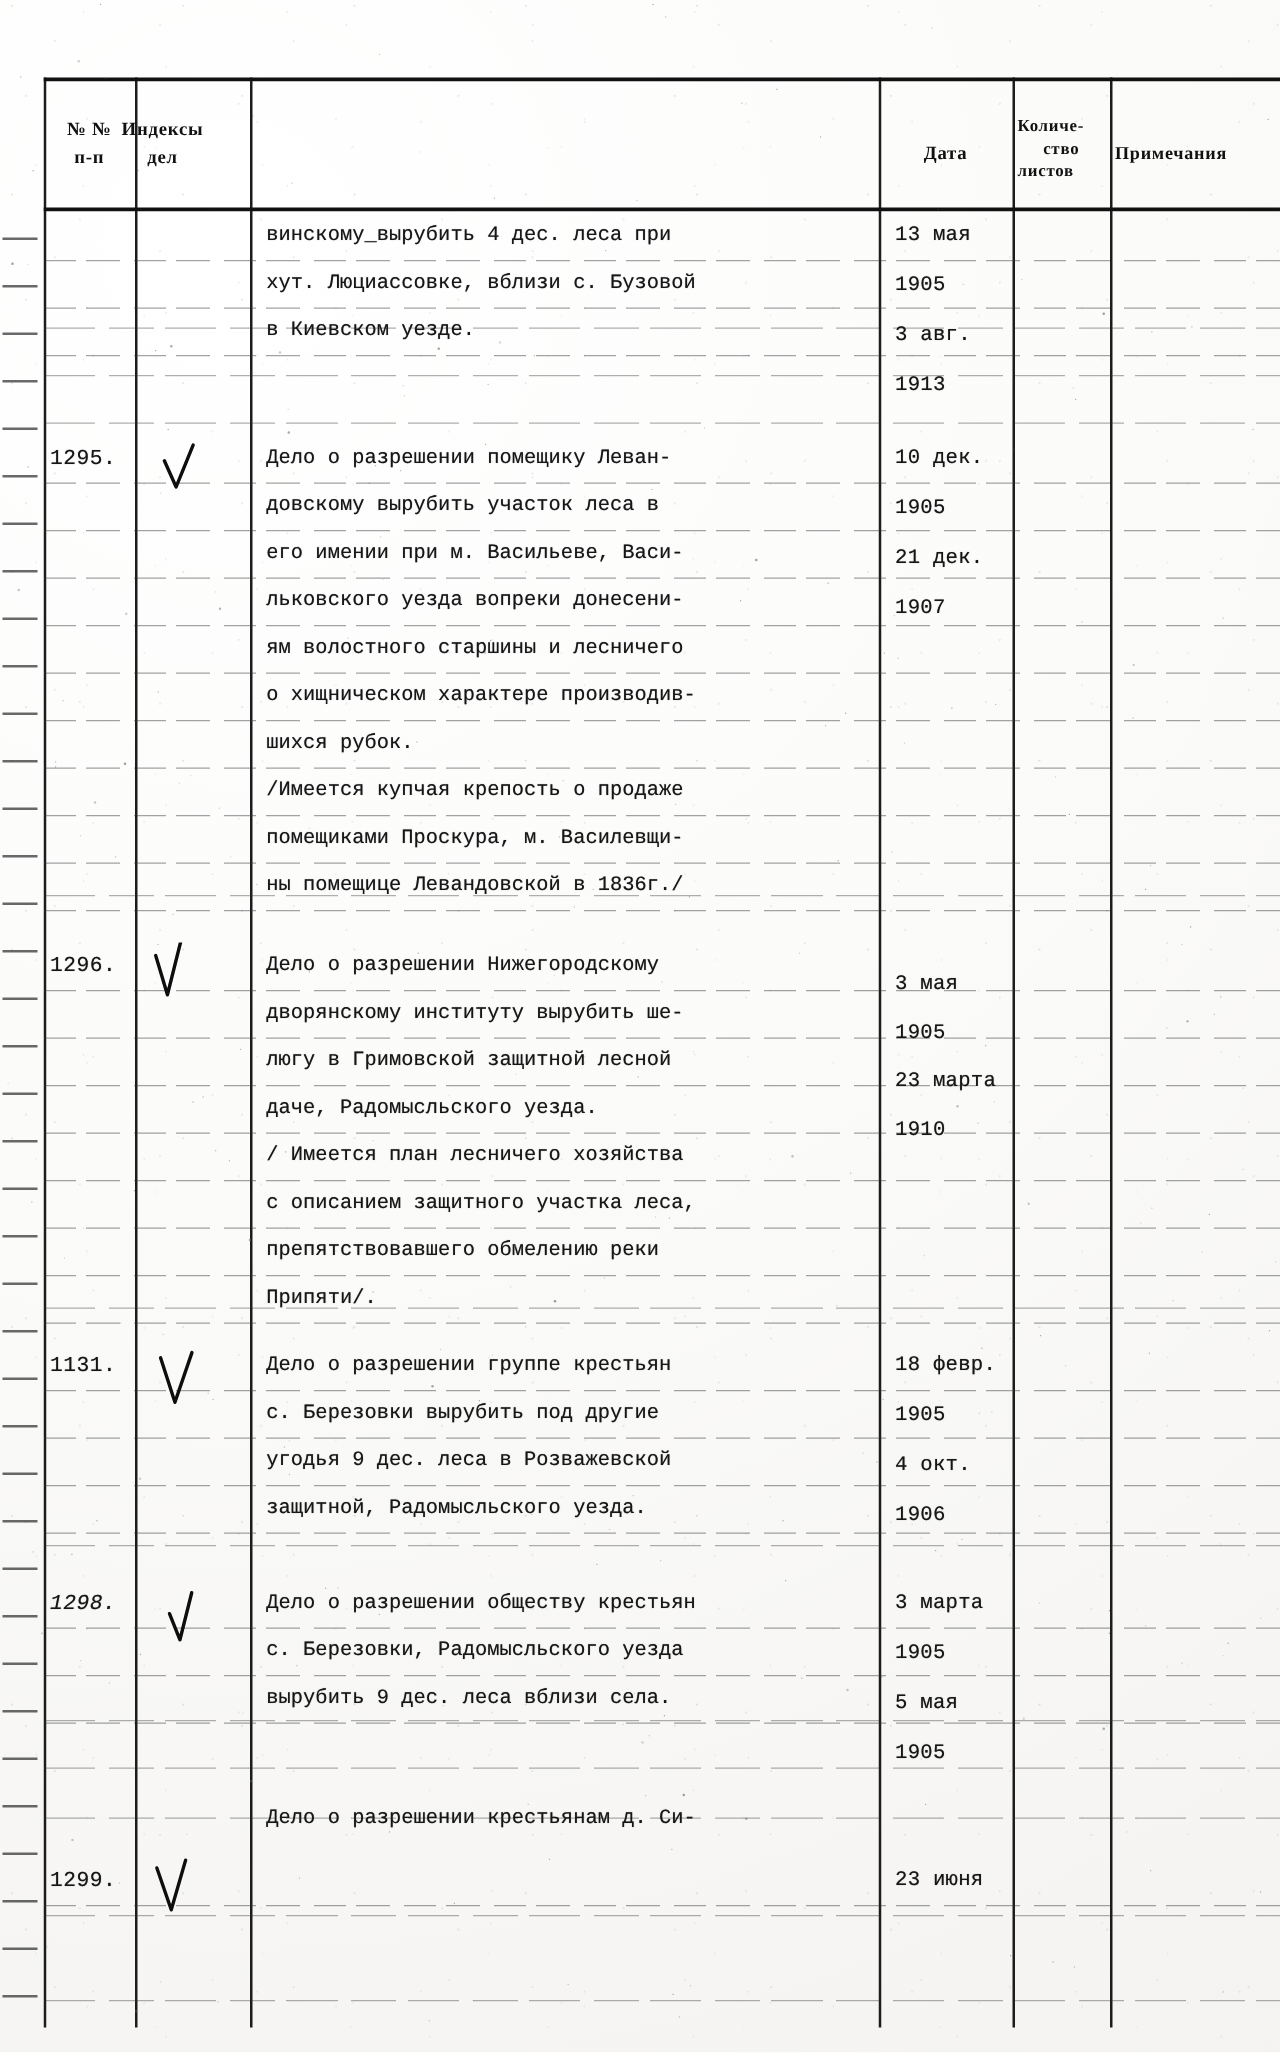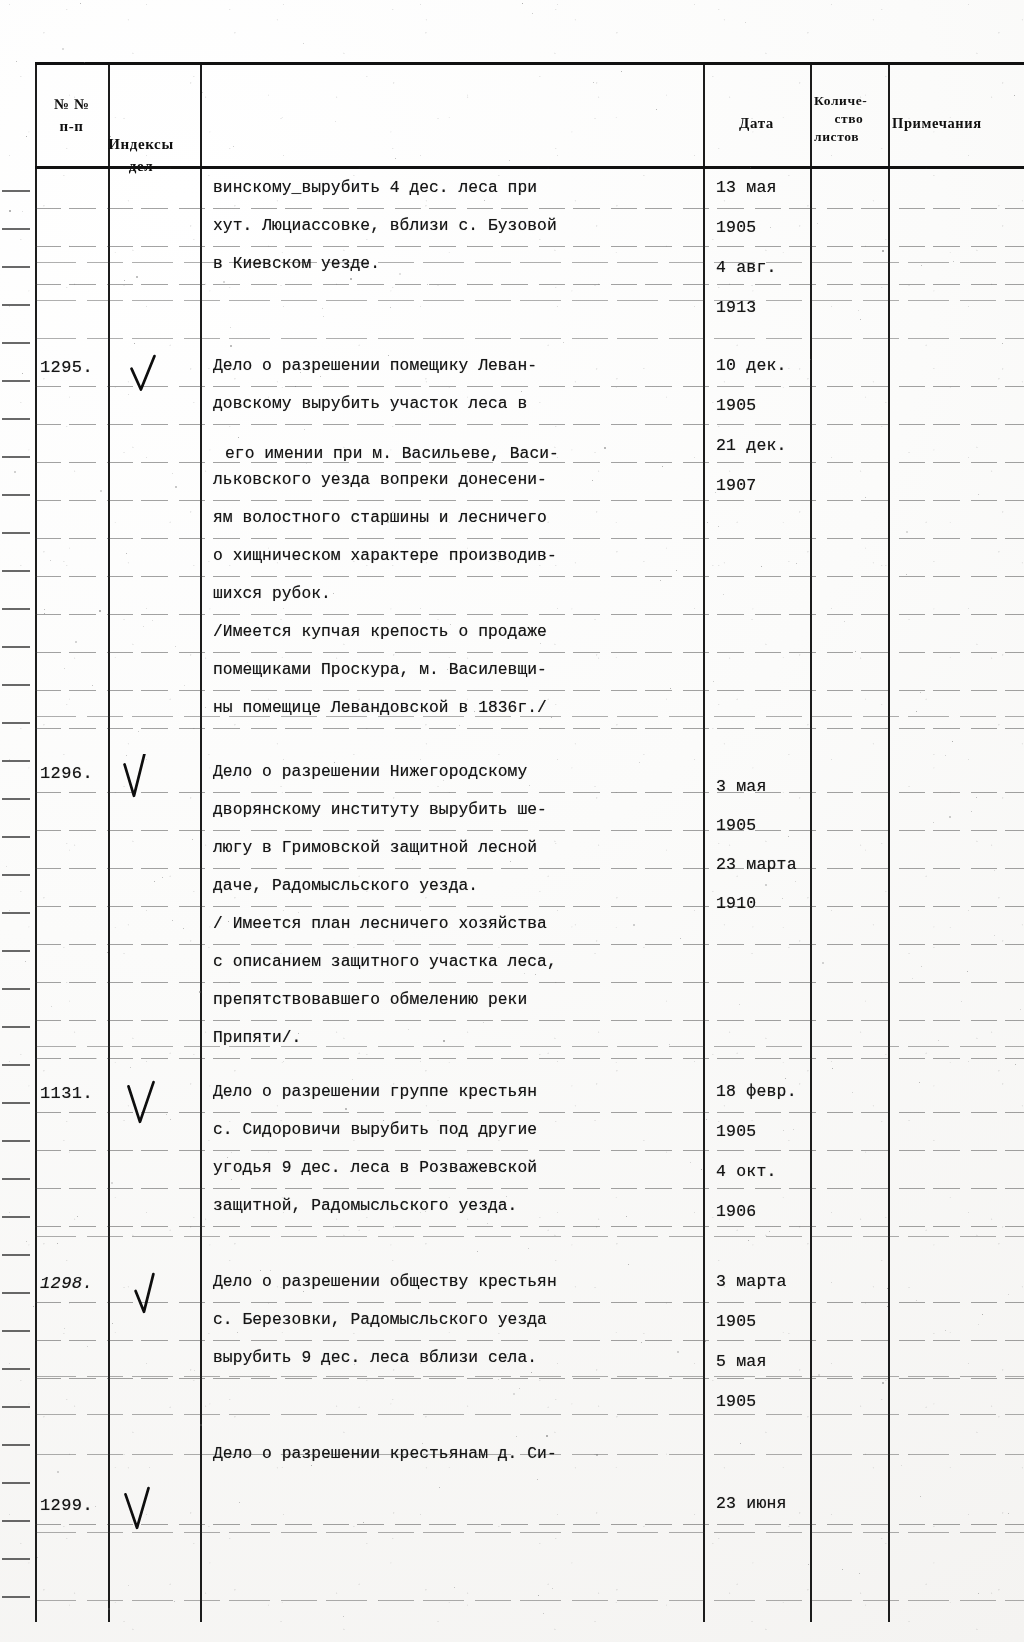--- a/index.html
+++ b/index.html
@@ -90,21 +90,21 @@
   <div class="vline" style="left:888px; top:62px;  height:1560px;"></div>
 
   <div class="hline heavy" style="top:62px;  width:989px;"></div>
   <div class="hline heavy" style="top:166px; width:989px;"></div>
 
   <div class="hdr" style="left:35px;top:94px;width:73px;">
     <div>№  №</div>
     <div>п-п</div>
   </div>
 
-  <div class="hdr" style="left:105px;top:94px;width:72px;margin-top:40px;">
+  <div class="hdr" style="left:94px;top:94px;width:72px;">
     <div>Индексы</div>
     <div>дел</div>
   </div>
 
 
   <div class="hdr" style="left:703px;top:113px;width:107px;">
     <div>Дата</div>
   </div>
 
   <div class="hdr" style="left:810px;top:92px;width:78px;font-size:13.5px;line-height:1.35;">
@@ -199,31 +199,31 @@
     <div style="position: absolute; left: 2px; top: 1558px; width: 28px; height: 2px; background: rgb(42, 42, 42); opacity: 0.7;"></div>
     <div style="position: absolute; left: 2px; top: 1596px; width: 28px; height: 2px; background: rgb(42, 42, 42); opacity: 0.7;"></div>
   </div>
 
 <div id="content">
     <div class="tx title-line" style="left: 213px; top: 178px;">винскому_вырубить 4 дес. леса при</div>
     <div class="tx title-line" style="left: 213px; top: 216px;">хут. Люциассовке, вблизи с. Бузовой</div>
     <div class="tx title-line" style="left: 213px; top: 254px;">в Киевском уезде.</div>
     <div class="tx dt" style="left: 716px; top: 178px;">13 мая</div>
     <div class="tx dt" style="left: 716px; top: 218px;">1905</div>
-    <div class="tx dt" style="left: 716px; top: 258px;">4 авг.</div>
+    <div class="tx dt" style="left: 716px; top: 258px;">3 авг.</div>
     <div class="tx dt" style="left: 716px; top: 298px;">1913</div>
     <div class="tx num" style="left: 40px; top: 358px;">1295.</div>
     <div class="check" style="left: 126px; top: 354px;">
       <svg width="34" height="46" viewBox="0 0 30 44">
         <path d="M4 14 L13 34 L26 2" fill="none" stroke="#0e0e0e" stroke-width="2.6" stroke-linecap="round" stroke-linejoin="round"></path>
       </svg>
     </div>
     <div class="tx title-line" style="left: 213px; top: 356px;">Дело о разрешении помещику Леван-</div>
     <div class="tx title-line" style="left: 213px; top: 394px;">довскому вырубить участок леса в</div>
-    <div class="tx title-line" style="left: 213px; top: 444px; margin-left: 12px;">его имении при м. Васильеве, Васи-</div>
+    <div class="tx title-line" style="left: 213px; top: 432px;">его имении при м. Васильеве, Васи-</div>
     <div class="tx title-line" style="left: 213px; top: 470px;">льковского уезда вопреки донесени-</div>
     <div class="tx title-line" style="left: 213px; top: 508px;">ям волостного старшины и лесничего</div>
     <div class="tx title-line" style="left: 213px; top: 546px;">о хищническом характере производив-</div>
     <div class="tx title-line" style="left: 213px; top: 584px;">шихся рубок.</div>
     <div class="tx title-line" style="left: 213px; top: 622px;">/Имеется купчая крепость о продаже</div>
     <div class="tx title-line" style="left: 213px; top: 660px;">помещиками Проскура, м. Василевщи-</div>
     <div class="tx title-line" style="left: 213px; top: 698px;">ны помещице Левандовской в 1836г./</div>
     <div class="tx dt" style="left: 716px; top: 356px;">10 дек.</div>
     <div class="tx dt" style="left: 716px; top: 396px;">1905</div>
     <div class="tx dt" style="left: 716px; top: 436px;">21 дек.</div>
@@ -246,21 +246,21 @@
     <div class="tx dt" style="left: 716px; top: 816px;">1905</div>
     <div class="tx dt" style="left: 716px; top: 855px;">23 марта</div>
     <div class="tx dt" style="left: 716px; top: 894px;">1910</div>
     <div class="tx num" style="left: 40px; top: 1084px;">1131.</div>
     <div class="check" style="left: 124px; top: 1080px;">
       <svg width="34" height="46" viewBox="0 0 30 44">
         <path d="M3 6  L14 40 L27 2" fill="none" stroke="#0e0e0e" stroke-width="2.6" stroke-linecap="round" stroke-linejoin="round"></path>
       </svg>
     </div>
     <div class="tx title-line" style="left: 213px; top: 1082px;">Дело о разрешении группе крестьян</div>
-    <div class="tx title-line" style="left: 213px; top: 1120px;">с. Сидоровичи вырубить под другие</div>
+    <div class="tx title-line" style="left: 213px; top: 1120px;">с. Березовки вырубить под другие</div>
     <div class="tx title-line" style="left: 213px; top: 1158px;">угодья 9 дес. леса в Розважевской</div>
     <div class="tx title-line" style="left: 213px; top: 1196px;">защитной, Радомысльского уезда.</div>
     <div class="tx dt" style="left: 716px; top: 1082px;">18 февр.</div>
     <div class="tx dt" style="left: 716px; top: 1122px;">1905</div>
     <div class="tx dt" style="left: 716px; top: 1162px;">4 окт.</div>
     <div class="tx dt" style="left: 716px; top: 1202px;">1906</div>
     <div class="tx num" style="left: 40px; top: 1274px; font-style: italic;">1298.</div>
     <div class="check" style="left: 128px; top: 1270px;">
       <svg width="34" height="46" viewBox="0 0 30 44">
         <path d="M6 20 L14 40 L23 4" fill="none" stroke="#0e0e0e" stroke-width="2.6" stroke-linecap="round" stroke-linejoin="round"></path>

